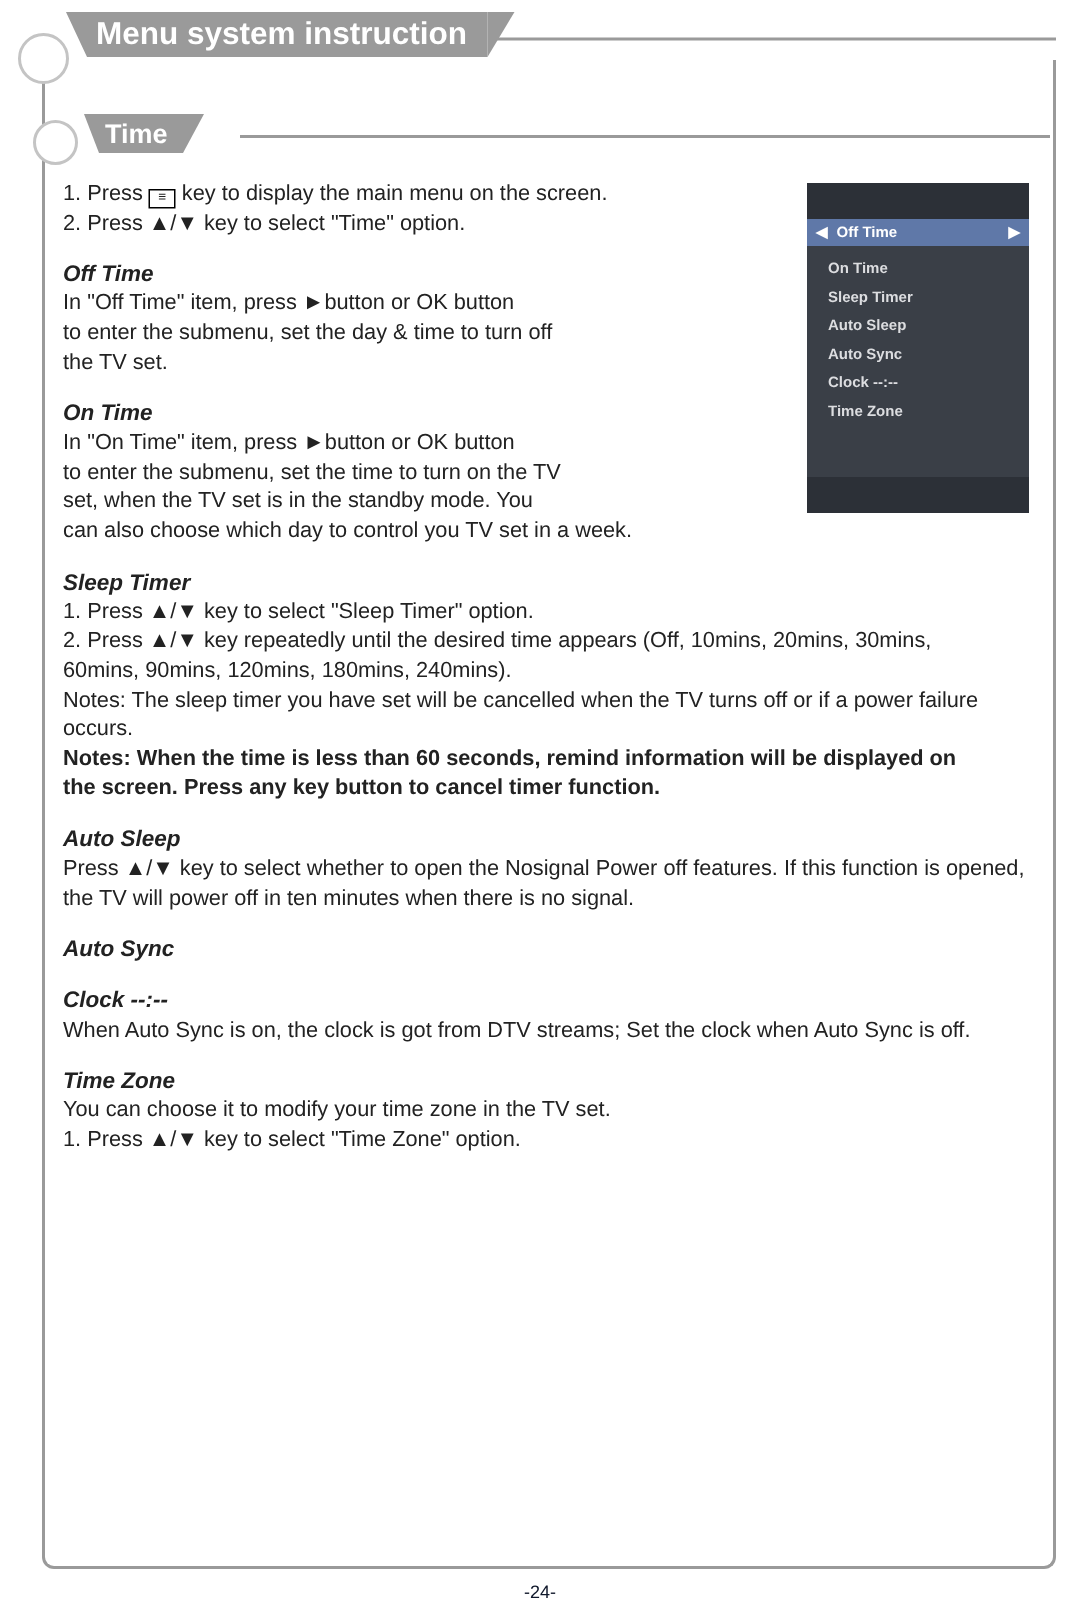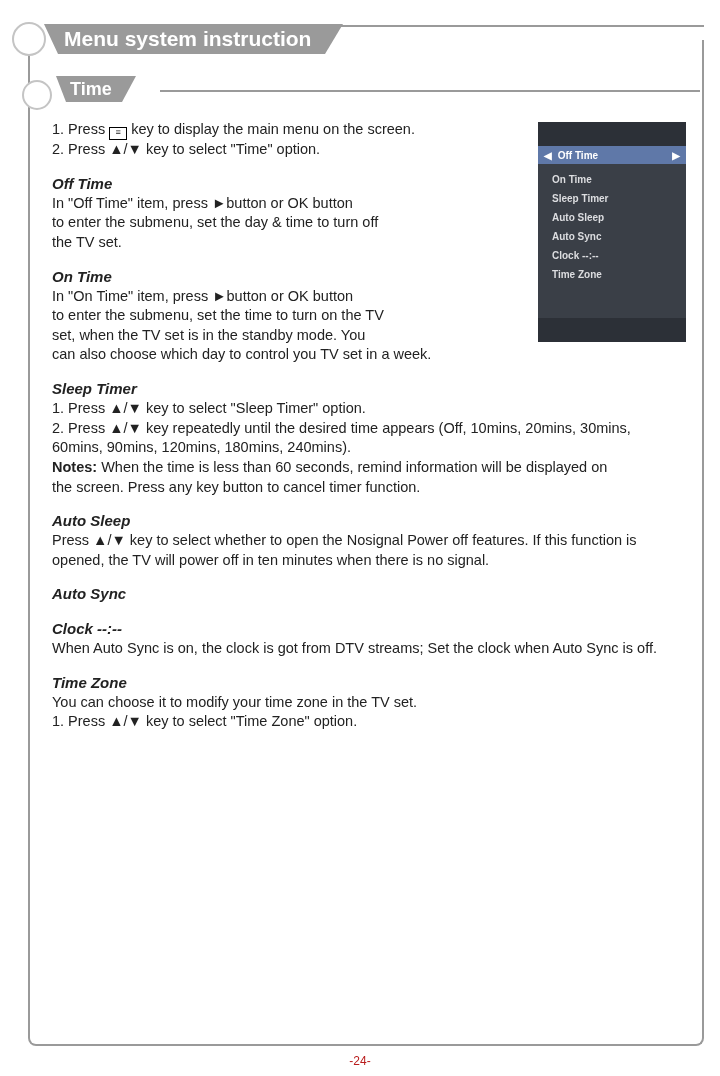--- a/index.html
+++ b/index.html
@@ -7,21 +7,21 @@
     margin: 0;
     font-family: Arial, Helvetica, sans-serif;
     background: #fff;
     width: 720px;
     height: 1076px;
     position: relative;
     color: #000;
   }
   .page-title-bar {
     position: absolute;
-    top: 24px;
+    top: 8px;
     left: 44px;
     height: 30px;
     display: flex;
     align-items: center;
   }
   .page-title-bar .tab-front {
     width: 0; height: 0;
     border-top: 30px solid #9a9a9a;
     border-left: 14px solid transparent;
   }
@@ -113,21 +113,21 @@
     top: 90px;
     left: 160px;
     right: 20px;
     height: 1.5px;
     background: #9a9a9a;
   }
 
   .content {
     position: absolute;
     top: 120px;
-    left: 52px;
+    left: 42px;
     right: 28px;
     font-size: 14.5px;
     line-height: 1.35;
     color: #222;
   }
   .content h4 {
     font-size: 15px;
     font-style: italic;
     font-weight: bold;
     margin: 14px 0 0 0;
@@ -188,21 +188,21 @@
   .osd .osd-items-area {
     padding-top: 6px;
   }
   .pagenum {
     position: absolute;
     bottom: 8px;
     left: 0;
     right: 0;
     text-align: center;
     font-size: 12px;
-    color: #b91c1c;
+    color: #0f172a;
   }
 </style>
 </head>
 <body>
 
 <div class="title-circle"></div>
 <div class="page-title-bar">
   <div class="tab-front"></div>
   <div class="title-body">Menu system instruction</div>
   <div class="tab-end"></div>
@@ -251,21 +251,22 @@
   <h4>On Time</h4>
   <p style="white-space:pre-line;">In "On Time" item, press ►button or OK button
 to enter the submenu, set the time to turn on the TV
 set, when the TV set is in the standby mode. You
 can also choose which day to control you TV set in a week.</p>
 
   <h4>Sleep Timer</h4>
   <p>1. Press ▲/▼ key to select "Sleep Timer" option.</p>
   <p>2. Press ▲/▼ key repeatedly until the desired time appears (Off, 10mins, 20mins, 30mins,</p>
   <p>    60mins, 90mins, 120mins, 180mins, 240mins).</p>
-  <p style="white-space:pre-line;"><b>Notes:</b><span> When the time is less than 60 seconds, remind information will be displayed on
+  <p>Notes: The sleep timer you have set will be cancelled when the TV turns off or if a power failure occurs.</p>
+  <p style="white-space:pre-line;font-weight:bold;"><b>Notes:</b><span> When the time is less than 60 seconds, remind information will be displayed on
              the screen. Press any key button to cancel timer function.</span></p>
 
   <h4>Auto Sleep</h4>
   <p>Press ▲/▼ key to select whether to open the Nosignal Power off features. If this function is opened, the TV will power off  in ten minutes when there is no signal.</p>
 
   <h4>Auto Sync</h4>
 
   <h4>Clock --:--</h4>
   <p>When Auto Sync is on, the clock is got from DTV streams; Set the clock when Auto Sync is off.</p>
 

